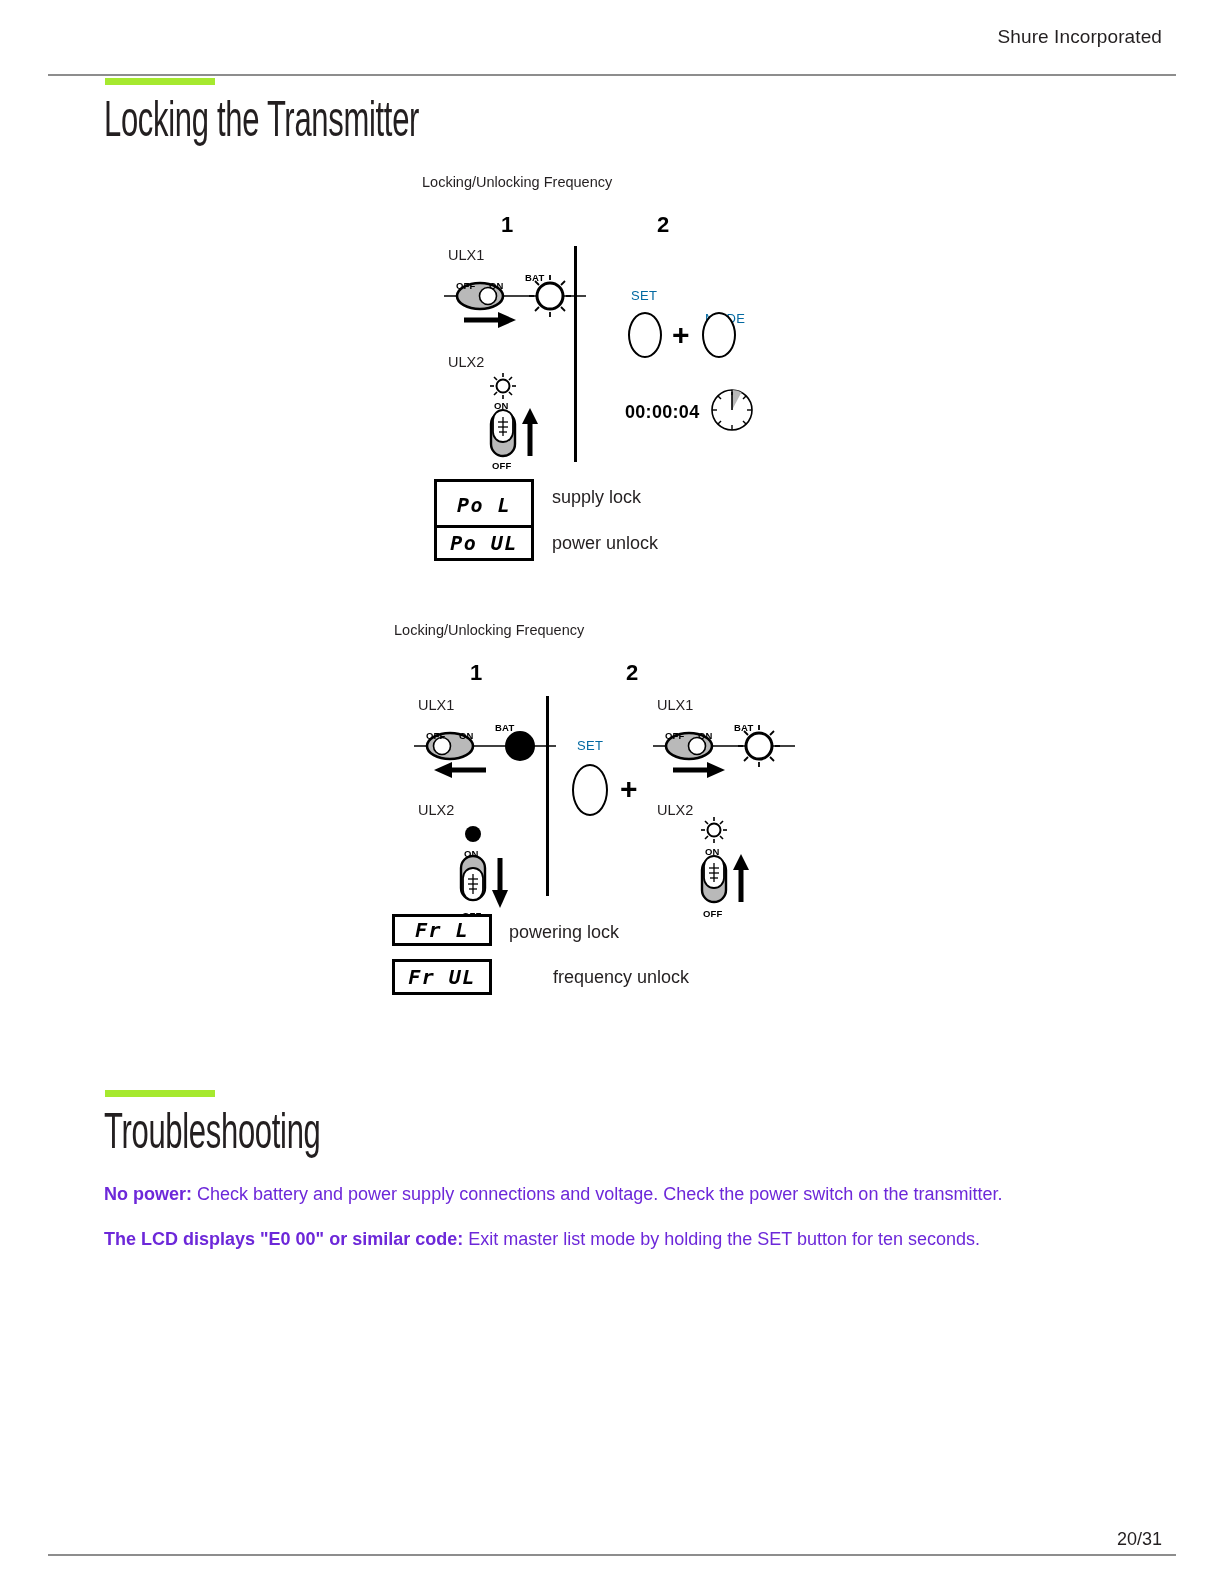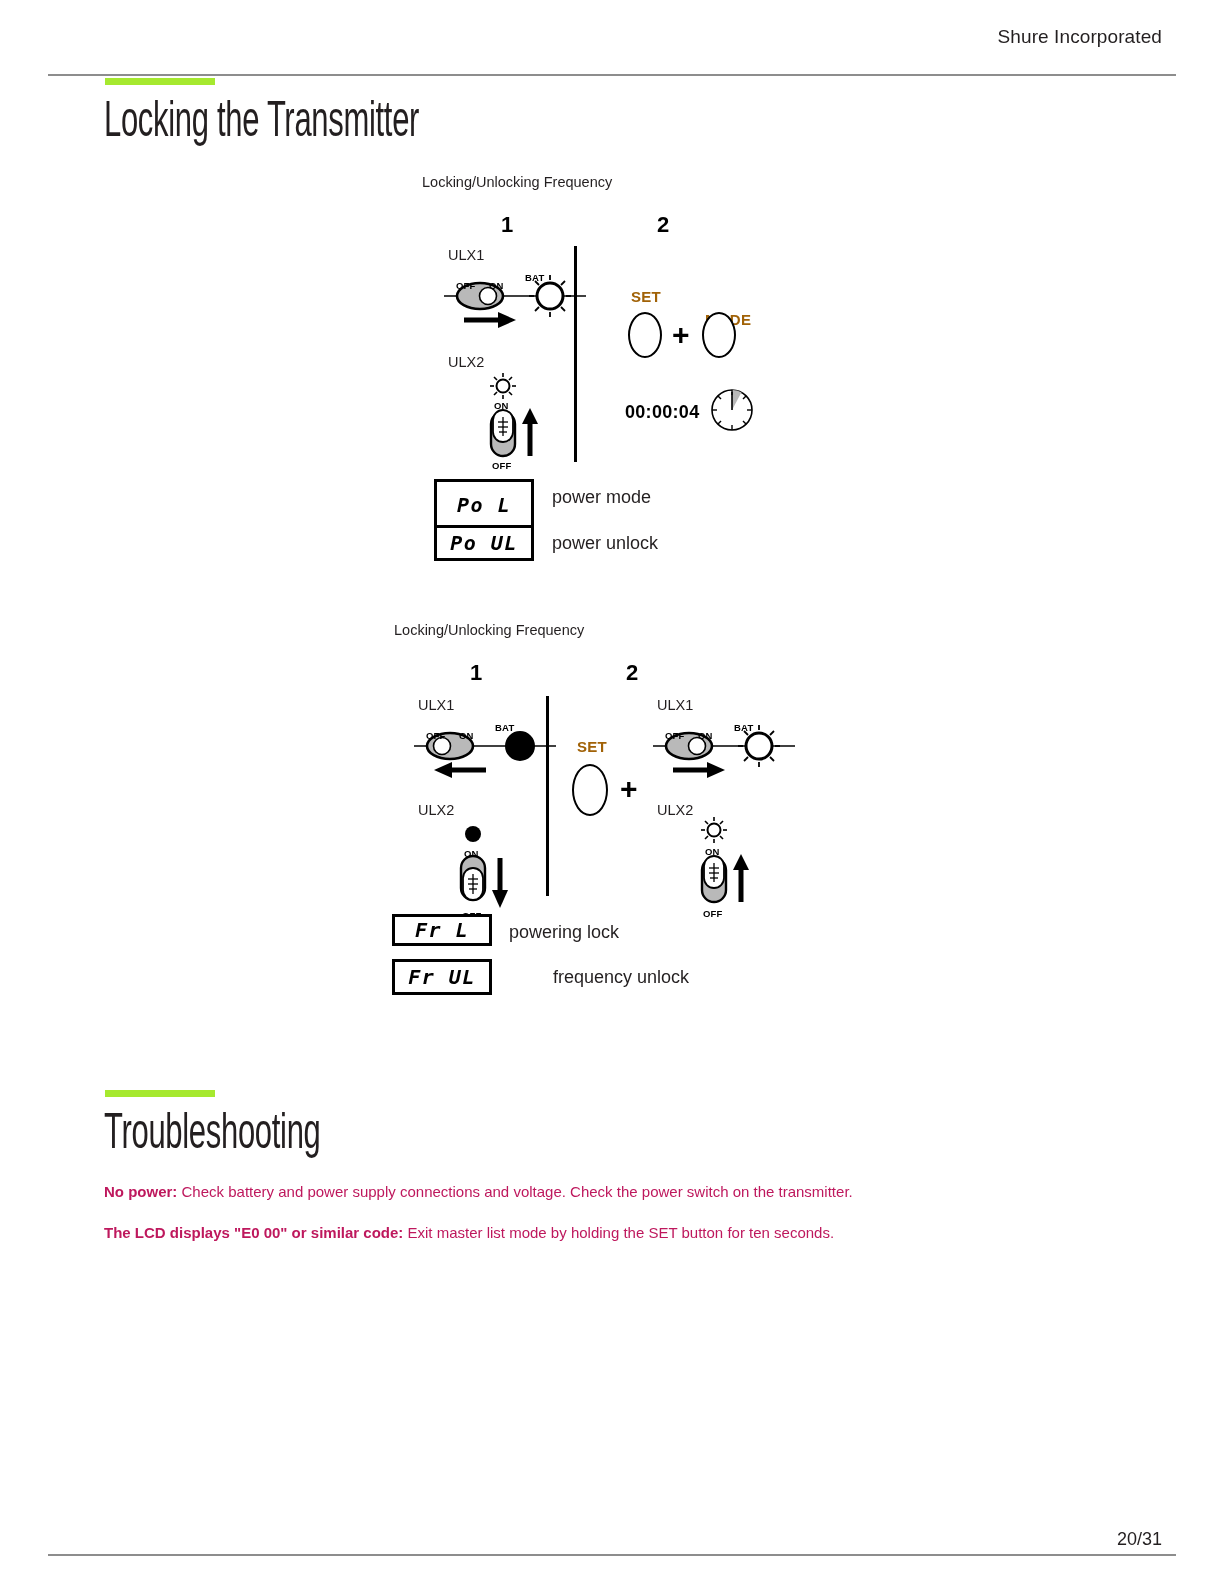--- a/index.html
+++ b/index.html
@@ -96,23 +96,23 @@
   }
   .tiny-label {
     position: absolute;
     font-size: 9.5px;
     font-weight: bold;
     color: #000;
     letter-spacing: .2px;
   }
   .btn-label {
     position: absolute;
-    font-size: 15px;
-    font-weight: bold;
-    color: #a16207;
+    font-size: 13px;
+    font-weight: normal;
+    color: #0369a1;
     letter-spacing: .3px;
   }
   .plus-sign {
     position: absolute;
     font-size: 30px;
     font-weight: bold;
     color: #000;
     line-height: 1;
   }
   .round-btn {
@@ -148,24 +148,24 @@
   }
   .lcd-desc {
     position: absolute;
     font-size: 18px;
     color: #231f20;
   }
 
   
   .ts-block { margin-top: 0; }
   p.ts-line {
-    font-size: 15px;
+    font-size: 18px;
     line-height: 1.5;
     margin: 0 0 18px 0;
-    color: #be185d;
+    color: #6d28d9;
   }
   p.ts-line b { font-weight: bold; }
 
   
   .page-footer {
     position: absolute;
     bottom: 0; left: 0; right: 0;
     height: 70px;
   }
   .footer-rule {
@@ -279,21 +279,21 @@
         <line x1="35" y1="35" x2="38" y2="38"></line>
         <line x1="38" y1="10" x2="35" y2="13"></line>
         <line x1="13" y1="35" x2="10" y2="38"></line>
       </g>
       <line x1="24" y1="24" x2="24" y2="6" stroke="#000" stroke-width="1.6"></line>
     </svg>
 
     <div class="lcd-box" style="left:330px; top:305px; width:100px; height:52px;">
       <span class="lcd-text">Po L</span>
     </div>
-    <div class="lcd-desc" style="left:448px; top:313px;">power mode</div>
+    <div class="lcd-desc" style="left:448px; top:313px;">supply lock</div>
 
     <div class="lcd-box" style="left:330px; top:351px; width:100px; height:36px;">
       <span class="lcd-text">Po UL</span>
     </div>
     <div class="lcd-desc" style="left:448px; top:359px;">power unlock</div>
   </div>
 
 
   <div class="figure" style="height:400px; margin-top:28px;">
 

